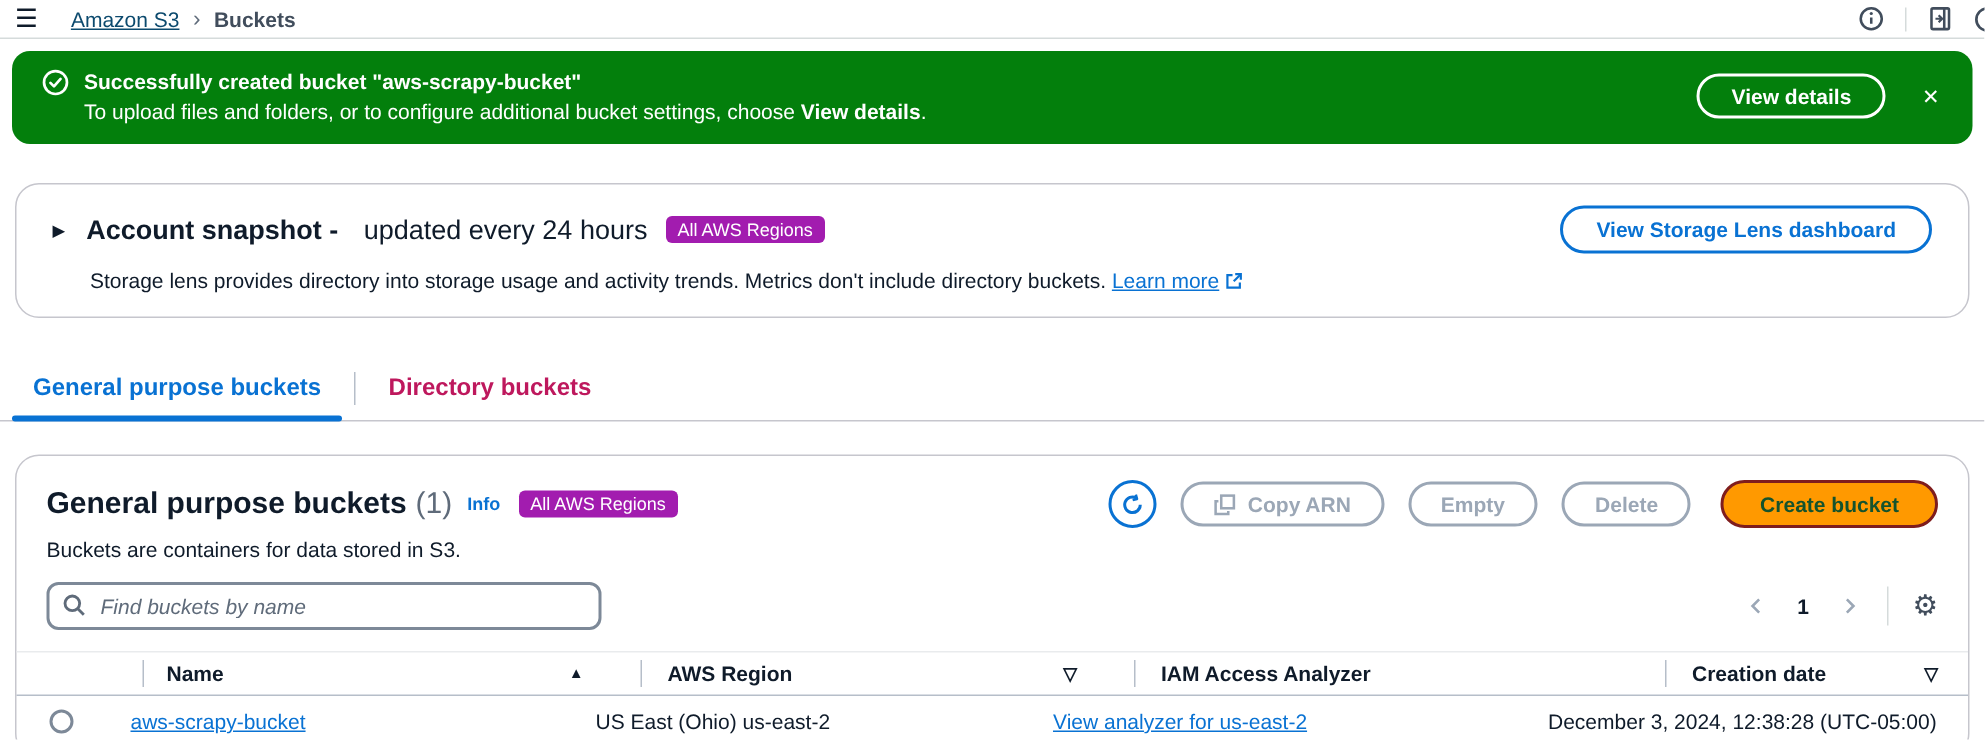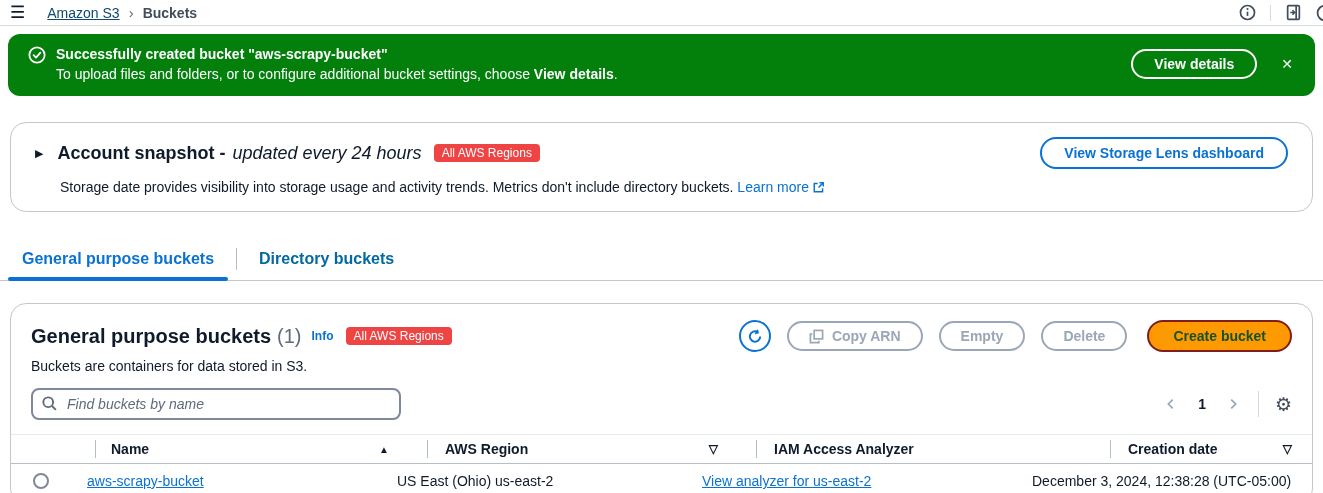--- a/index.html
+++ b/index.html
@@ -41,42 +41,42 @@
   .flash-close { margin:0 6px 0 24px; cursor:pointer; color:#ffffff; }
 
   
   .snapshot {
     margin:26px 10px 0 10px; border:1px solid #c6c6cd; border-radius:16px;
     padding:14px 24px 16px 24px;
   }
   .snapshot-top { display:flex; align-items:center; }
   .caret { font-size:11px; color:#0f1b2a; margin-right:14px; cursor:pointer; }
   .snapshot-title { font-size:18px; font-weight:700; }
-  .snapshot-italic { font-size:18px; font-style:italic; margin-left:7px; font-weight:400;text-align:right; }
+  .snapshot-italic { font-size:18px; margin-left:17px; font-weight:400;text-align:right; }
   .badge {
-    background:#ef4444; color:#ffffff; font-size:12px; border-radius:4px;
+    background:#a21caf; color:#ffffff; font-size:12px; border-radius:4px;
     padding:2px 8px; margin-left:12px; white-space:nowrap;
   }
   .snapshot-desc { margin:10px 0 0 25px; color:#0f1b2a; }
-  .link-blue { color:#0972d3; cursor:pointer; }
+  .link-blue { color:#0972d3; text-decoration:underline; cursor:pointer; }
   .ext-icon { display:inline-block; vertical-align:-2px; margin-left:3px; color:#0972d3; }
   .snapshot-action {
     margin-left:auto; background:#ffffff; border:2px solid #0972d3; color:#0972d3;
     font-weight:700; font-size:14px; border-radius:20px; padding:6px 22px; cursor:pointer;
     font-family:"Liberation Sans",sans-serif; white-space:nowrap; align-self:flex-start;
   }
 
   
   .tabs { margin-top:30px; display:flex; align-items:stretch; border-bottom:1px solid #c6c6cd; padding-left:8px; }
   .tab { font-size:16px; font-weight:700; padding:8px 14px 12px 14px; cursor:pointer; position:relative; }
   .tab.active { color:#0972d3; }
   .tab.active .tab-underline {
     position:absolute; left:0; right:0; bottom:-1px; height:4px; background:#0972d3; border-radius:2px;
   }
-  .tab.inactive { color:#0369a1; }
+  .tab.inactive { color:#be185d; }
   .tab-vdivider { width:1px; background:#b6bec9; margin:6px 8px 10px 8px; }
 
   
   .panel {
     margin:22px 10px 0 10px; border:1px solid #c6c6cd; border-radius:16px;
     padding:16px 0 6px 0;
   }
   .panel-head { display:flex; align-items:center; padding:0 20px; }
   .panel-title { font-size:20px; font-weight:700; }
   .panel-count { font-size:20px; color:#5f6b7a; font-weight:400; margin-left:6px; }
@@ -186,21 +186,21 @@
 
 <div class="snapshot">
   <div class="snapshot-top">
     <span class="caret">▶</span>
     <span class="snapshot-title">Account snapshot -</span>
     <span class="snapshot-italic">updated every 24 hours</span>
     <span class="badge">All AWS Regions</span>
     <button class="snapshot-action">View Storage Lens dashboard</button>
   </div>
   <div class="snapshot-desc">
-    <span>Storage date provides visibility into storage usage and activity trends. Metrics don't include directory buckets.</span>
+    <span>Storage lens provides directory into storage usage and activity trends. Metrics don't include directory buckets.</span>
     <span class="link-blue">Learn more</span><span class="ext-icon"><svg width="13" height="13" viewBox="0 0 16 16" fill="none" stroke="#0972d3" stroke-width="1.8">
           <path d="M7 3H2.8v10.2H13V9"></path>
           <path d="M9.2 2.2H13.8V6.8"></path>
           <path d="M13.4 2.6 8 8"></path>
         </svg></span>
   </div>
 </div>
 
 <div class="tabs">
   <div class="tab active">

